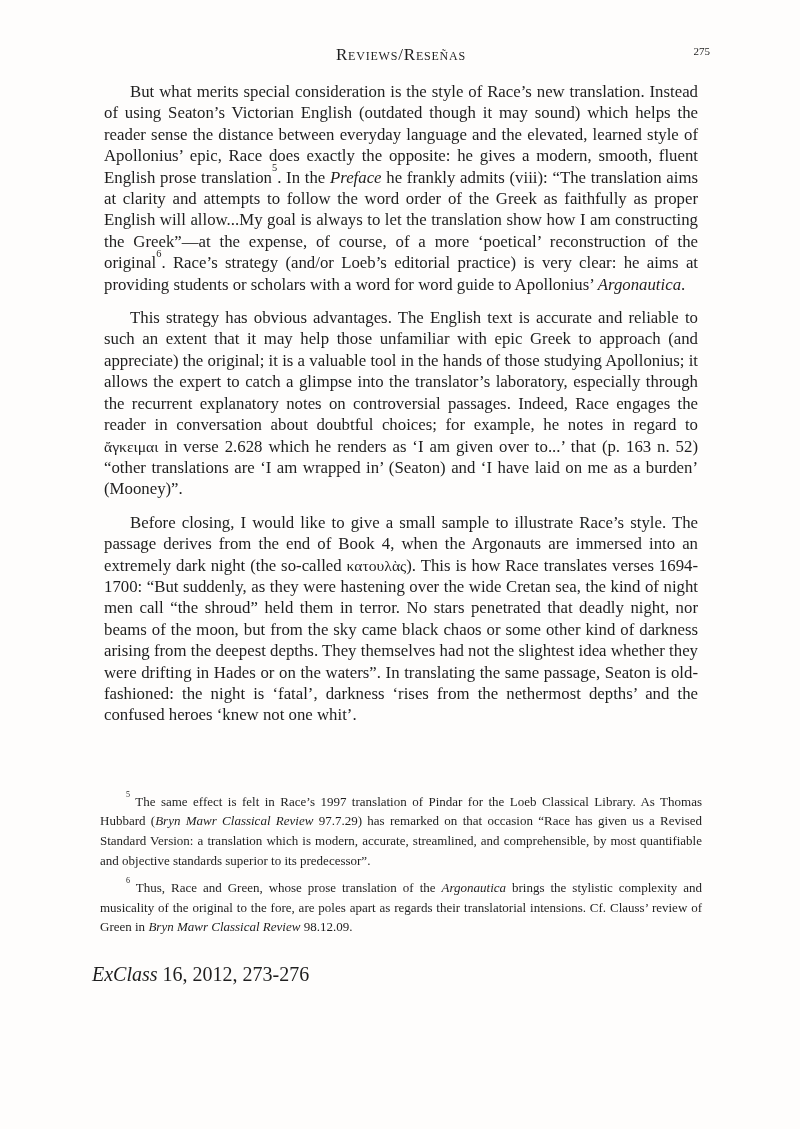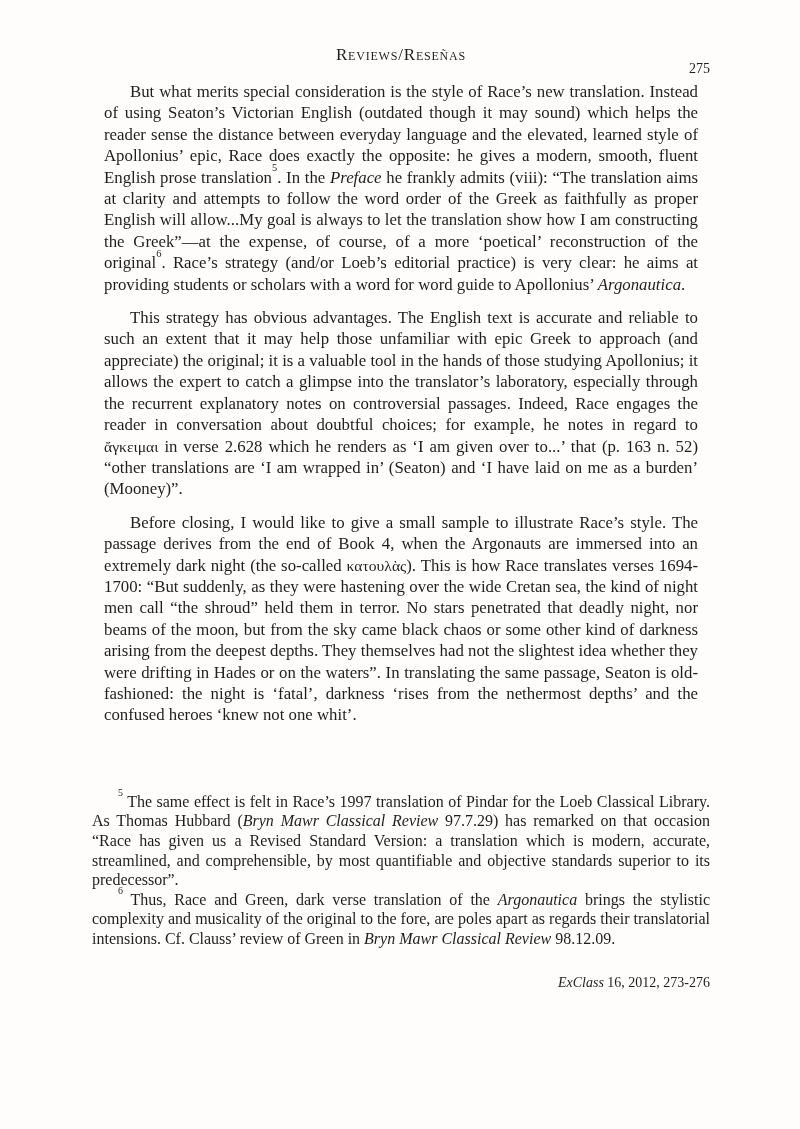--- a/index.html
+++ b/index.html
@@ -22,22 +22,22 @@
   .running-title {
     position: absolute;
     left: 0; right: 0;
     text-align: center;
     font-variant: small-caps;
     letter-spacing: 0.8px;
     font-size: 17px;
   }
   .page-number {
     position: absolute;
-    right: 0; top: 16px;
-    font-size: 14px;
+    right: 0; top: 0;
+    font-size: 11px;
   }
   .body-text p {
     font-size: 16.8px;
     line-height: 21.4px;
     text-align: justify;
     text-indent: 26px;
     margin: 12px;
   }
   sup.fnref {
     font-size: 62%;
@@ -46,48 +46,48 @@
     top: -0.45em;
   }
   .greek {
     font-family: Liberation Serif, serif;
     font-size: 0.93em;
   }
   .footnotes {
     margin-top: 66px;
   }
   .footnotes p {
-    font-size: 16px;
+    font-size: 13px;
     line-height: 19.6px;
     text-align: justify;
     text-indent: 26px;
-    margin: 0;
+    margin: 8px;
   }
   .page-footer {
     margin-top: 26px;
-    text-align: right;
-    font-size: 14px;
+    text-align: left;
+    font-size: 20px;
   }
 </style>
 </head>
 <body>
 
 <div class="page">
 
   <div class="running-header">
     <div class="running-title">Reviews/Reseñas</div>
     <div class="page-number">275</div>
   </div>
 
   <div class="body-text">
     <p><span>But what merits special consideration is the style of Race’s new translation. Instead of using Seaton’s Victorian English (outdated though it may sound) which helps the reader sense the distance between everyday language and the elevated, learned style of Apollonius’ epic, Race does exactly the opposite: he gives a modern, smooth, fluent English prose translation</span><sup class="fnref">5</sup><span>. In the </span><i>Preface</i><span> he frankly admits (viii): “The translation aims at clarity and attempts to follow the word order of the Greek as faithfully as proper English will allow...My goal is always to let the translation show how I am constructing the Greek”—at the expense, of course, of a more ‘poetical’ reconstruction of the original</span><sup class="fnref">6</sup><span>. Race’s strategy (and/or Loeb’s editorial practice) is very clear: he aims at providing students or scholars with a word for word guide to Apollonius’ </span><i>Argonautica</i><span>.</span></p>
     <p><span>This strategy has obvious advantages. The English text is accurate and reliable to such an extent that it may help those unfamiliar with epic Greek to approach (and appreciate) the original; it is a valuable tool in the hands of those studying Apollonius; it allows the expert to catch a glimpse into the translator’s laboratory, especially through the recurrent explanatory notes on controversial passages. Indeed, Race engages the reader in conversation about doubtful choices; for example, he notes in regard to </span><span class="greek">ἄγκειμαι</span><span> in verse 2.628 which he renders as ‘I am given over to...’ that (p. 163 n. 52) “other translations are ‘I am wrapped in’ (Seaton) and ‘I have laid on me as a burden’ (Mooney)”.</span></p>
     <p><span>Before closing, I would like to give a small sample to illustrate Race’s style. The passage derives from the end of Book 4, when the Argonauts are immersed into an extremely dark night (the so-called </span><span class="greek">κατουλὰς</span><span>). This is how Race translates verses 1694-1700: “But suddenly, as they were hastening over the wide Cretan sea, the kind of night men call “the shroud” held them in terror. No stars penetrated that deadly night, nor beams of the moon, but from the sky came black chaos or some other kind of darkness arising from the deepest depths. They themselves had not the slightest idea whether they were drifting in Hades or on the waters”. In translating the same passage, Seaton is old-fashioned: the night is ‘fatal’, darkness ‘rises from the nethermost depths’ and the confused heroes ‘knew not one whit’.</span></p>
   </div>
 
   <div class="footnotes">
     <p><sup class="fnref">5</sup><span> The same effect is felt in Race’s 1997 translation of Pindar for the Loeb Classical Library. As Thomas Hubbard (</span><i>Bryn Mawr Classical Review</i><span> 97.7.29) has remarked on that occasion “Race has given us a Revised Standard Version: a translation which is modern, accurate, streamlined, and comprehensible, by most quantifiable and objective standards superior to its predecessor”.</span></p>
-    <p><sup class="fnref">6</sup><span> Thus, Race and Green, dark verse translation of the </span><i>Argonautica</i><span> brings the stylistic complexity and musicality of the original to the fore, are poles apart as regards their translatorial intensions. Cf. Clauss’ review of Green in </span><i>Bryn Mawr Classical Review</i><span> 98.12.09.</span></p>
+    <p><sup class="fnref">6</sup><span> Thus, Race and Green, whose prose translation of the </span><i>Argonautica</i><span> brings the stylistic complexity and musicality of the original to the fore, are poles apart as regards their translatorial intensions. Cf. Clauss’ review of Green in </span><i>Bryn Mawr Classical Review</i><span> 98.12.09.</span></p>
   </div>
 
   <div class="page-footer"><i>ExClass</i><span> 16, 2012, 273-276</span></div>
 
 </div>
 
 </body></html>

